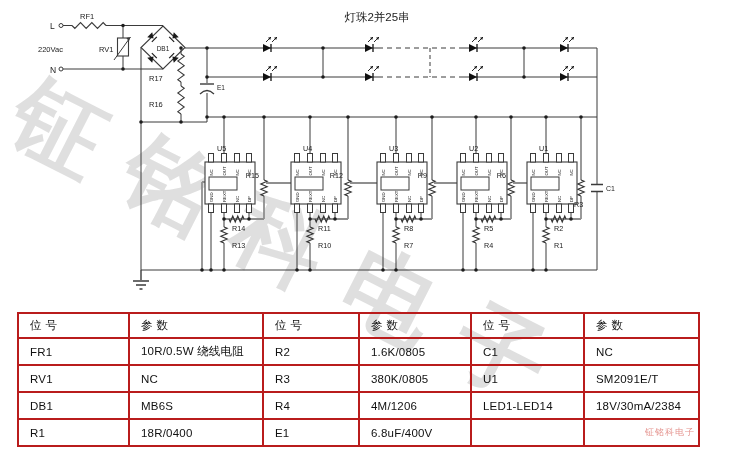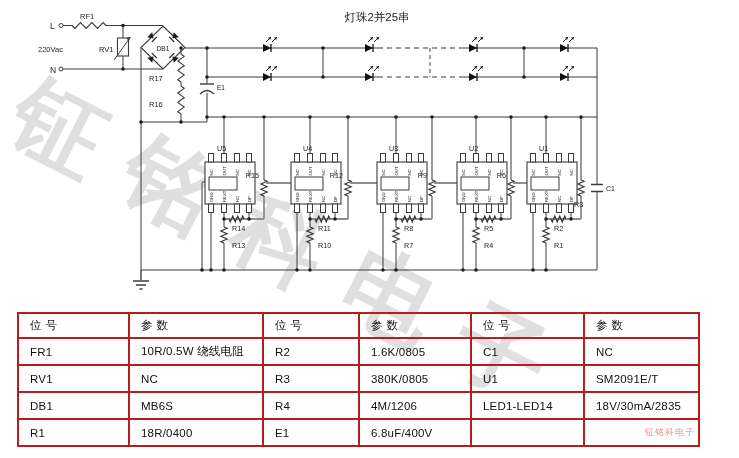--- a/index.html
+++ b/index.html
@@ -446,21 +446,21 @@
       <td>380K/0805</td>
       <td>U1</td>
       <td>SM2091E/T</td>
     </tr>
     <tr>
       <td>DB1</td>
       <td>MB6S</td>
       <td>R4</td>
       <td>4M/1206</td>
       <td>LED1-LED14</td>
-      <td>18V/30mA/2835</td>
+      <td>18V/30mA/2384</td>
     </tr>
     <tr>
       <td>R1</td>
       <td>18R/0400</td>
       <td>E1</td>
       <td>6.8uF/400V</td>
       <td></td>
       <td></td>
     </tr>
   </tbody>

